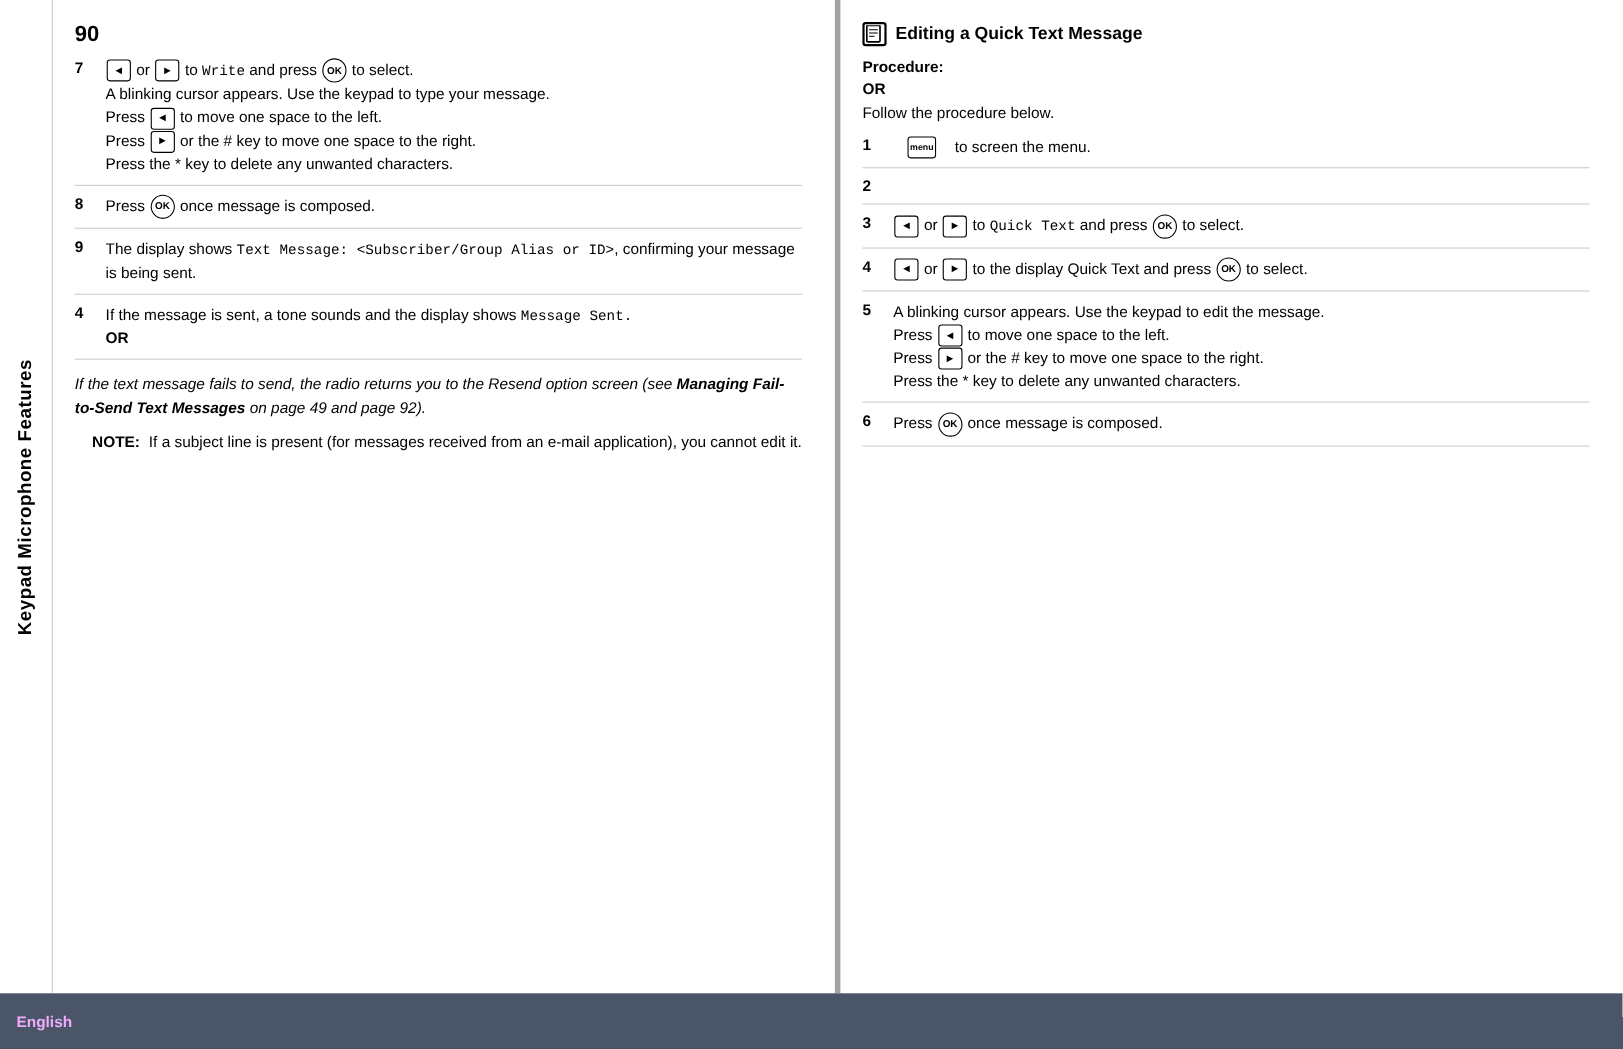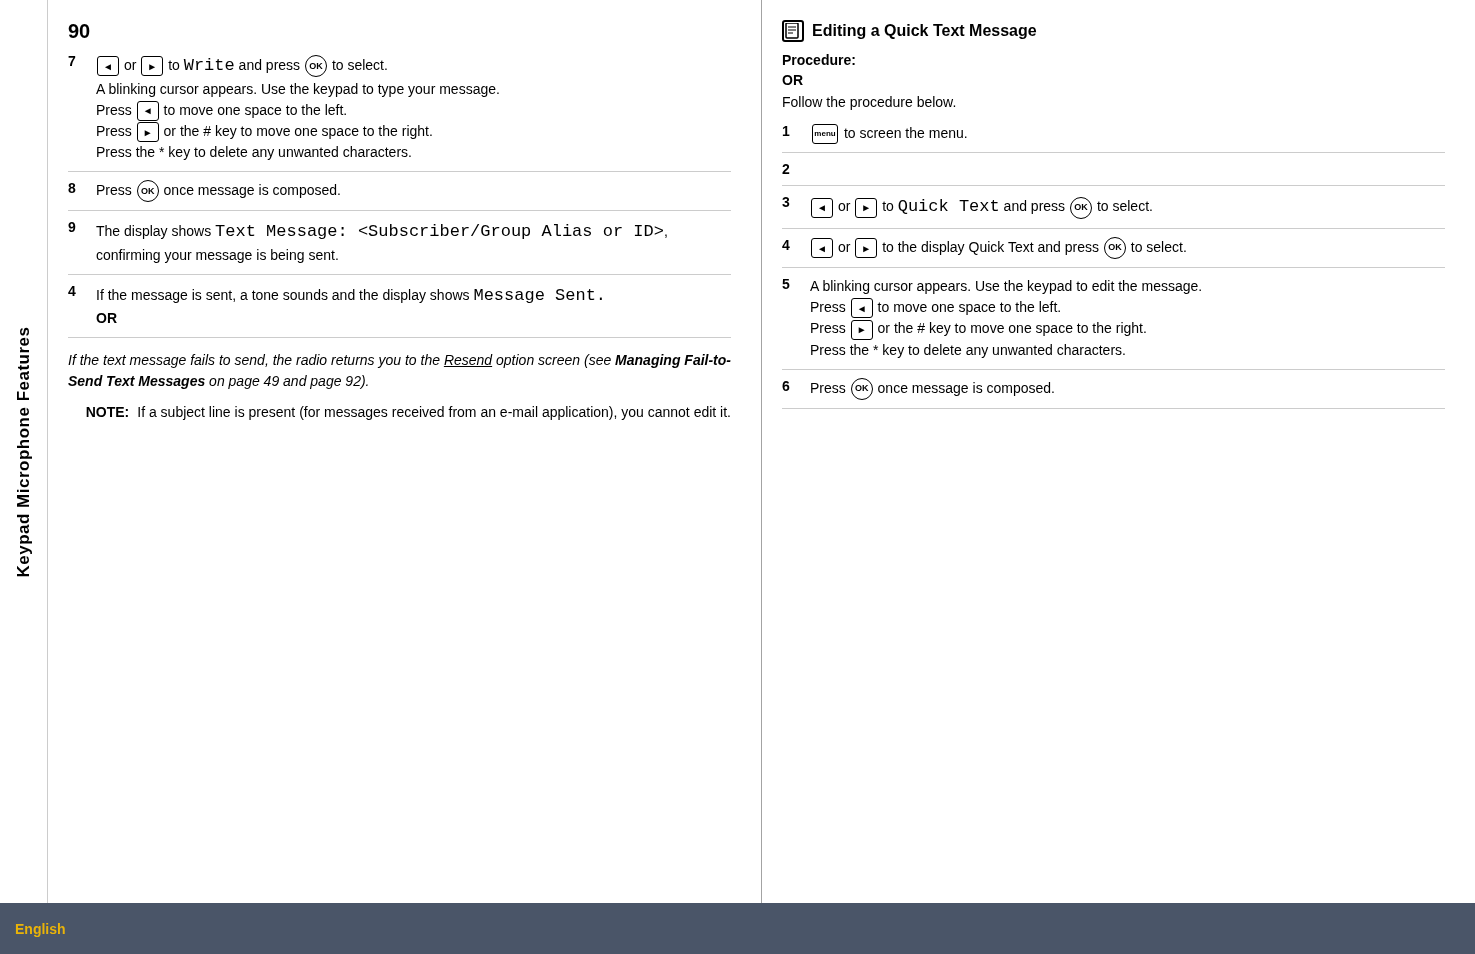--- a/index.html
+++ b/index.html
@@ -39,21 +39,21 @@
       font-weight: bold;
       letter-spacing: 0.5px;
       color: #000;
       transform-origin: center center;
     }
 
     
     .left-column {
       flex: 1;
       padding: 20px 30px 20px 20px;
-      border-right: 1px solid #a3a3a3;
+      border-right: 5px solid #a3a3a3;
       overflow-y: auto;
     }
 
     
     .right-column {
       flex: 1;
       padding: 20px 30px 20px 20px;
       overflow-y: auto;
     }
 
@@ -61,21 +61,21 @@
     .footer {
       height: 51px;
       background: #4a5568;
       display: flex;
       align-items: center;
       padding: 0 15px;
       flex-shrink: 0;
     }
 
     .footer-lang {
-      color: #eab308;
+      color: #f0abfc;
       font-weight: bold;
       font-size: 14px;
     }
 
     
     .page-number {
       font-size: 20px;
       font-weight: bold;
       margin-bottom: 10px;
     }
@@ -160,26 +160,26 @@
       display: inline-flex;
       align-items: center;
       justify-content: center;
       width: 26px;
       height: 20px;
       border: 1.5px solid #000;
       border-radius: 3px;
       font-size: 8px;
       font-weight: bold;
       vertical-align: middle;
-      margin: 0 2px;
+      margin: 0 13px;
     }
 
     .mono {
       font-family: 'Courier New', Courier, monospace;
-      font-size: 17px;
+      font-size: 13px;
     }
 
     .note-block {
       display: flex;
       gap: 8px;
       margin-top: 8px;
       justify-content: flex-end;
     }
 
     .note-label {
@@ -253,21 +253,21 @@
 
     <div class="step">
       <span class="step-num">4</span>
       <div class="step-content">
         <span>If the message is sent, a tone sounds and the display shows <span class="mono">Message Sent.</span></span><br>
         <span class="or-text">OR</span><br>
       </div>
     </div>
 
     <p style="margin-top: 12px; margin-bottom: 12px;">
-      <em>If the text message fails to send, the radio returns you to the <span style="text-decoration: underline; font-style: italic;">Resend</span> option screen (see </em><strong><em>Managing Fail-to-Send Text Messages</em></strong><em> on page 49 and page 92).</em>
+      <em>If the text message fails to send, the radio returns you to the <span style="font-style: italic;">Resend</span> option screen (see </em><strong><em>Managing Fail-to-Send Text Messages</em></strong><em> on page 49 and page 92).</em>
     </p>
 
     <div class="note-block">
       <span class="note-label">NOTE:</span>
       <span>If a subject line is present (for messages received from an e-mail application), you cannot edit it.</span>
     </div>
   </div>
 
   <div class="right-column">
 

